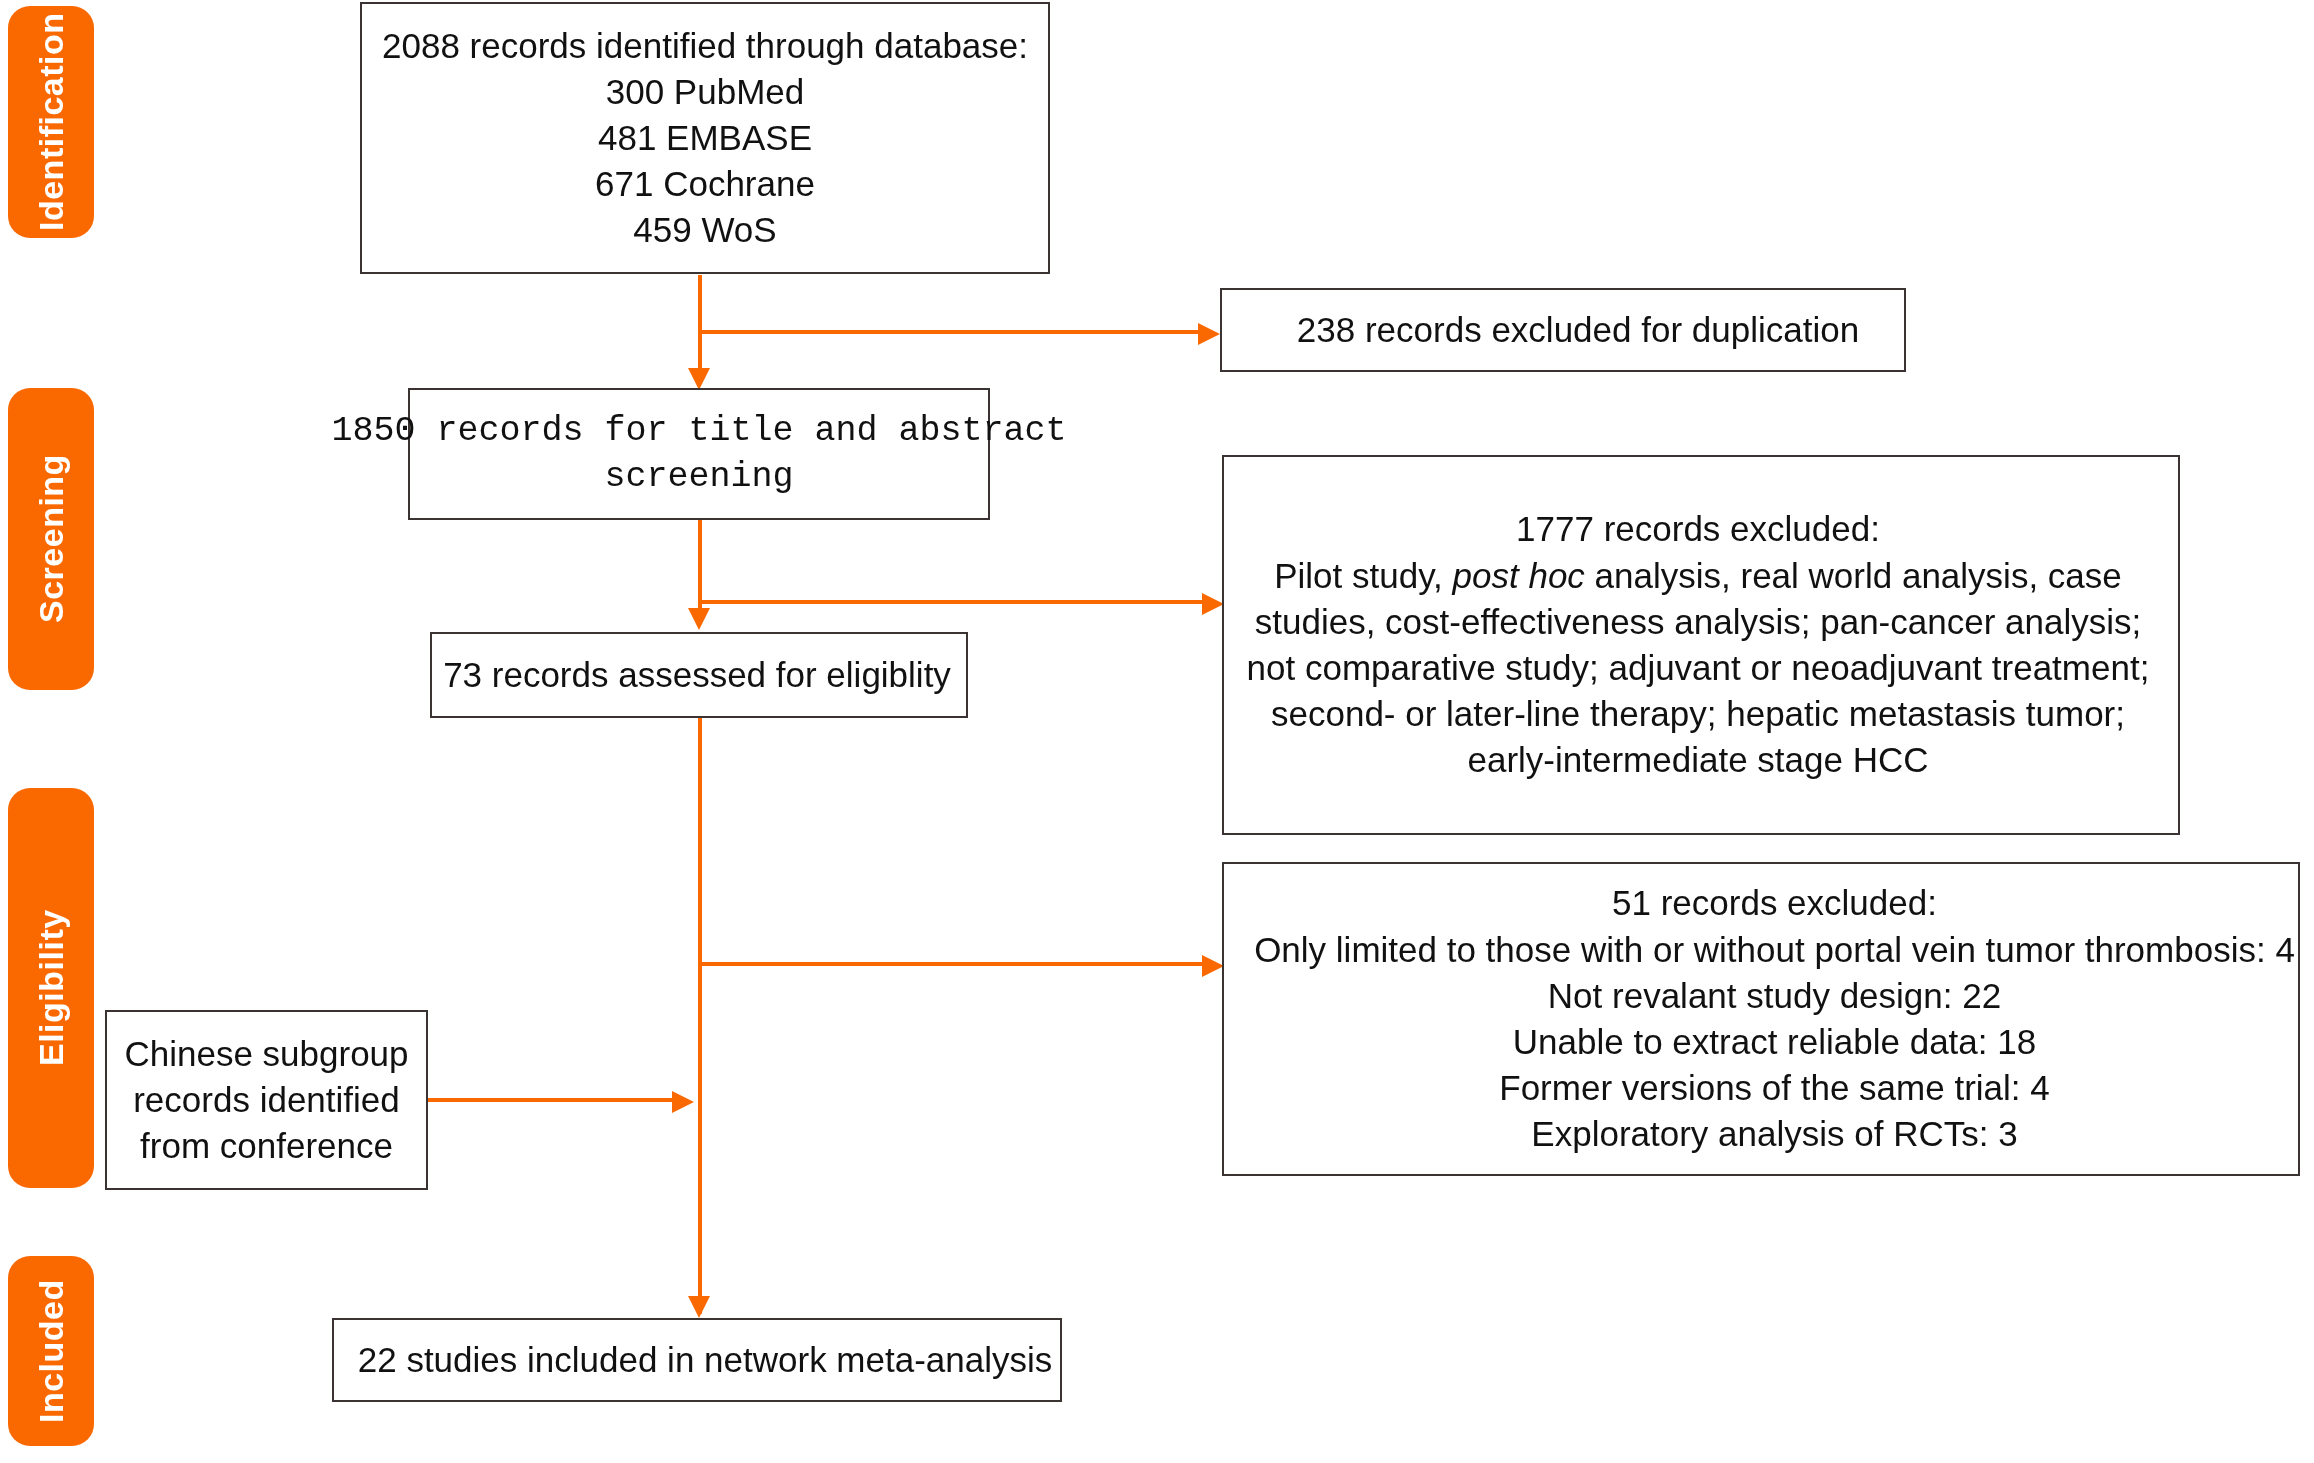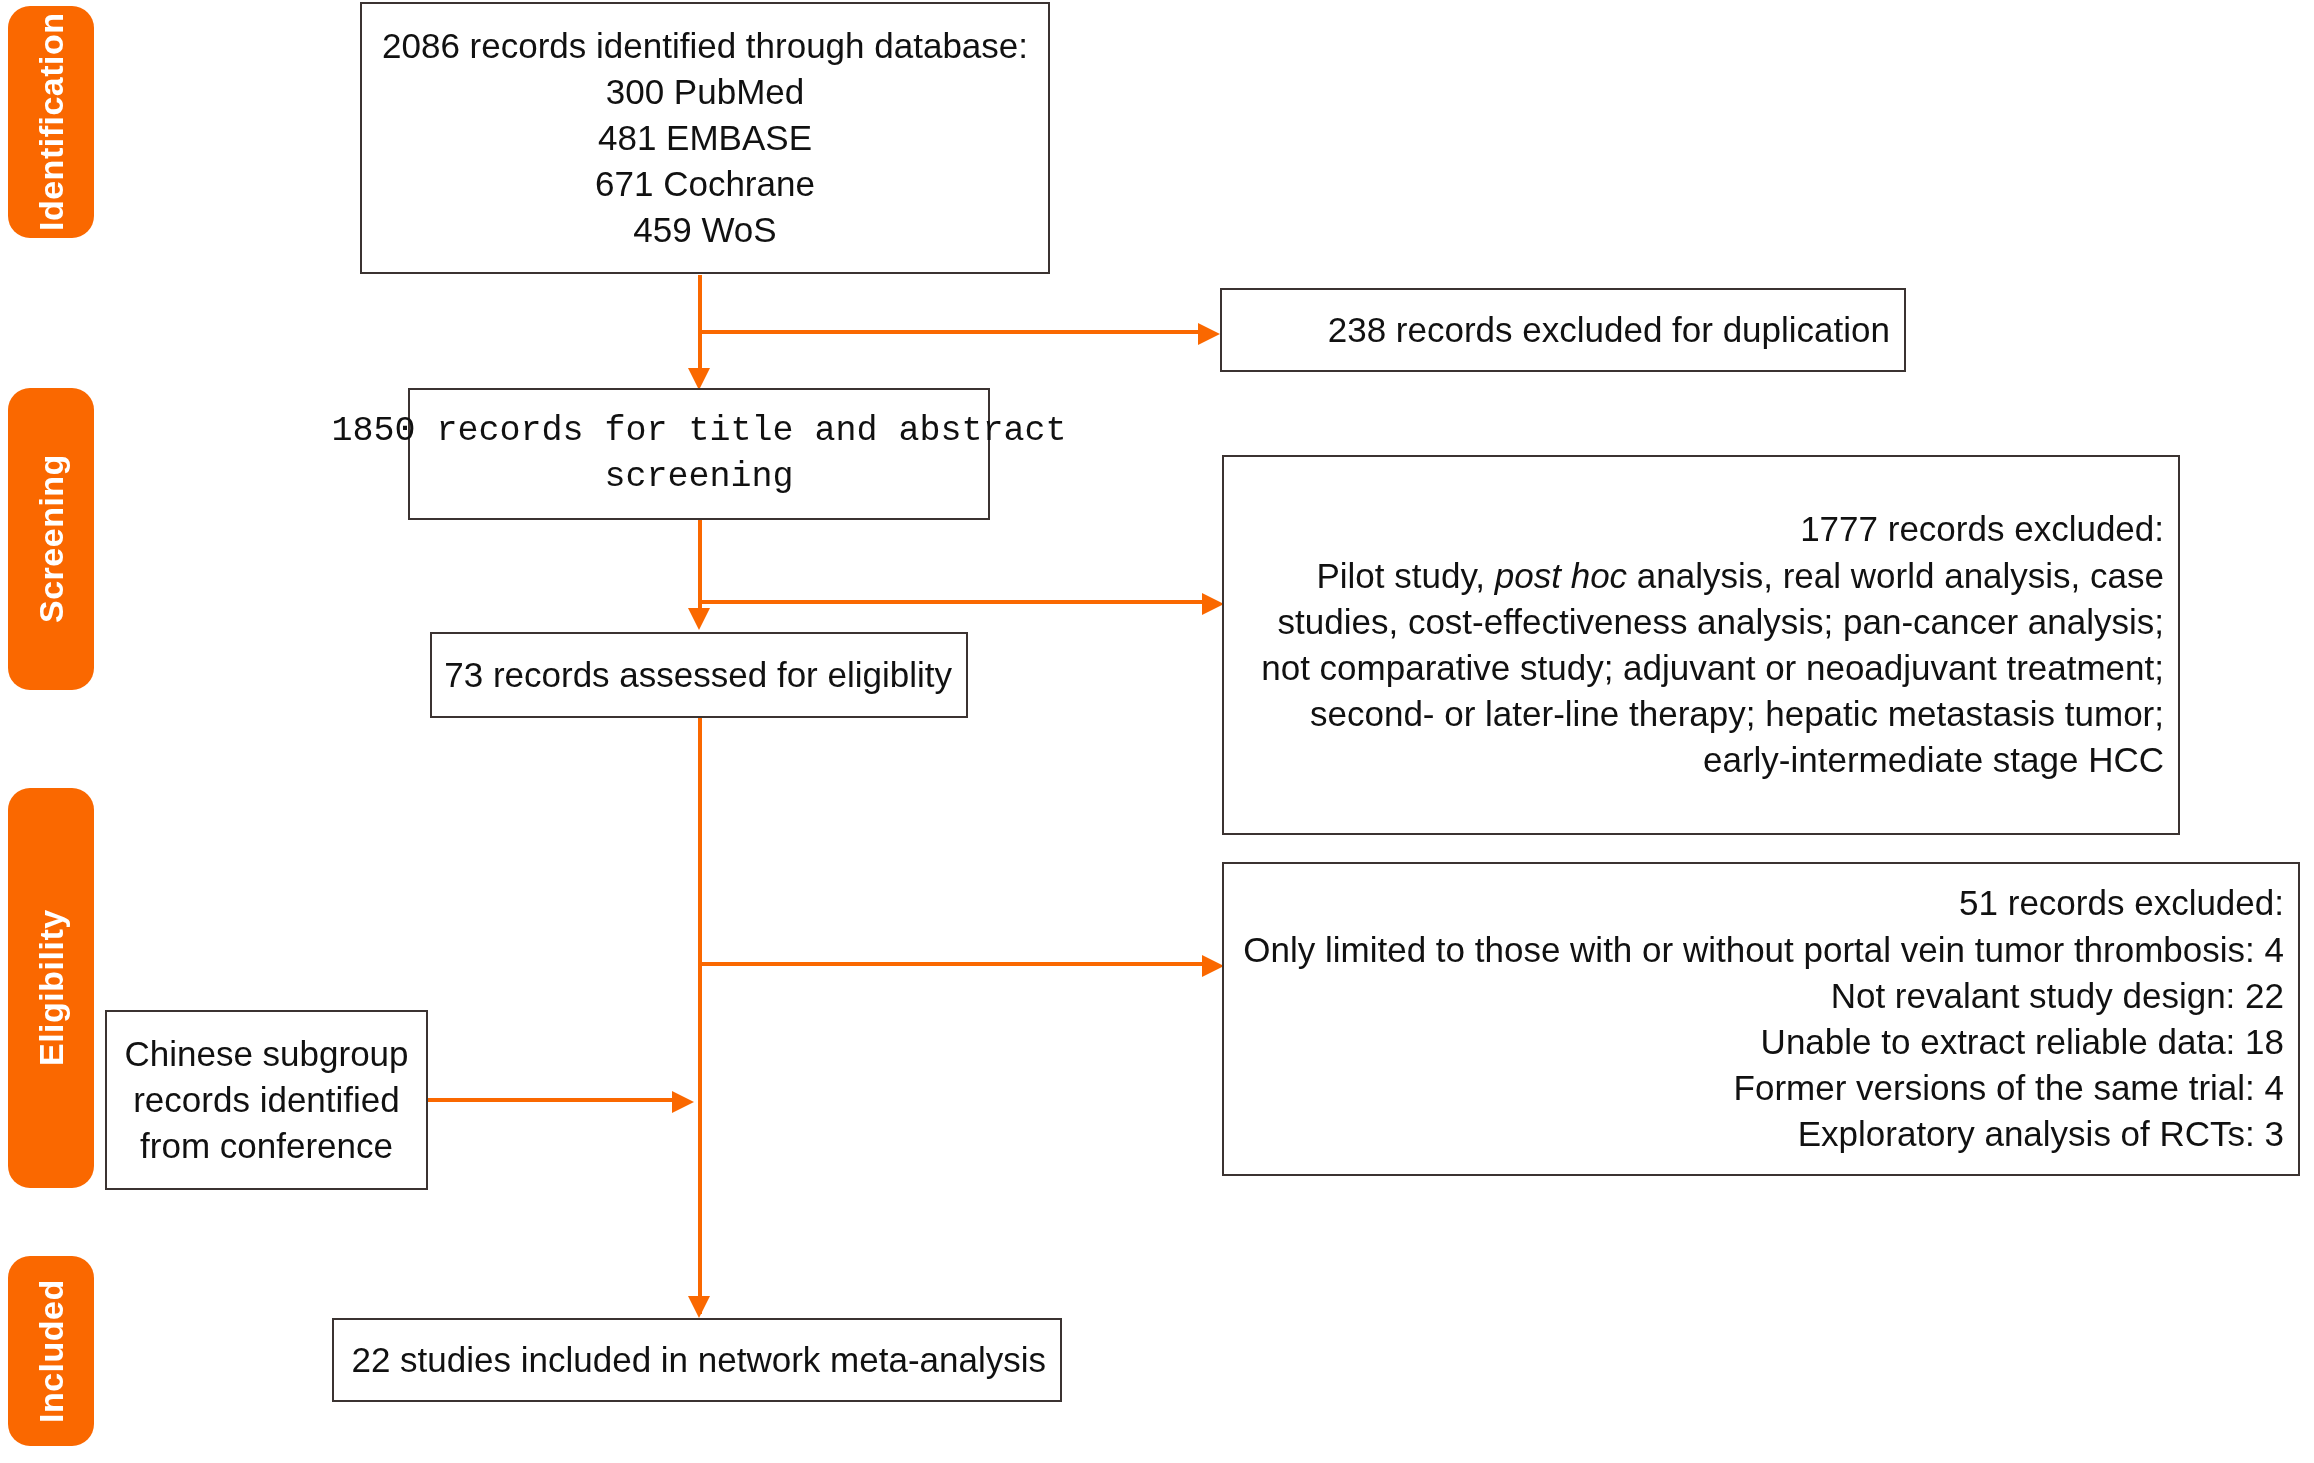--- a/index.html
+++ b/index.html
@@ -41,21 +41,21 @@
     box-sizing: border-box;
     display: flex;
     flex-direction: column;
     justify-content: center;
     font-size: 35px;
     color: #111111;
     line-height: 1.32;
     padding: 6px 14px;
   }
   .flow-box.center { text-align: center; align-items: center; }
-  .flow-box.left { text-align: left; align-items: flex-end; }
+  .flow-box.left { text-align: left; align-items: center; }
   .flow-box .ln { display: block; white-space: nowrap; }
   .ital { font-style: italic; }
   .connector {
     position: absolute;
     background: #FA6800;
   }
   .v-line { width: 4px; }
   .h-line { height: 4px; }
   .arrow-down {
     position: absolute;
@@ -108,21 +108,21 @@
   <div class="connector v-line" style="left:698px; top:718px; height:596px;"></div>
   <div class="arrow-down" style="left:688px; top:1296px;"></div>
 
   <div class="connector h-line" style="left:698px; top:962px; width:512px;"></div>
   <div class="arrow-right" style="left:1202px; top:955px;"></div>
 
   <div class="connector h-line" style="left:428px; top:1098px; width:248px;"></div>
   <div class="arrow-right" style="left:672px; top:1091px;"></div>
 
   <div class="flow-box center" style="left:360px; top:2px; width:690px; height:272px;">
-    <span class="ln">2086 records identified through database:</span>
+    <span class="ln">2088 records identified through database:</span>
     <span class="ln">300 PubMed</span>
     <span class="ln">481 EMBASE</span>
     <span class="ln">671 Cochrane</span>
     <span class="ln">459 WoS</span>
   </div>
 
   <div class="flow-box left" style="left:1220px; top:288px; width:686px; height:84px; padding-left:44px;">
     <span class="ln">238 records excluded for duplication</span>
   </div>
 

